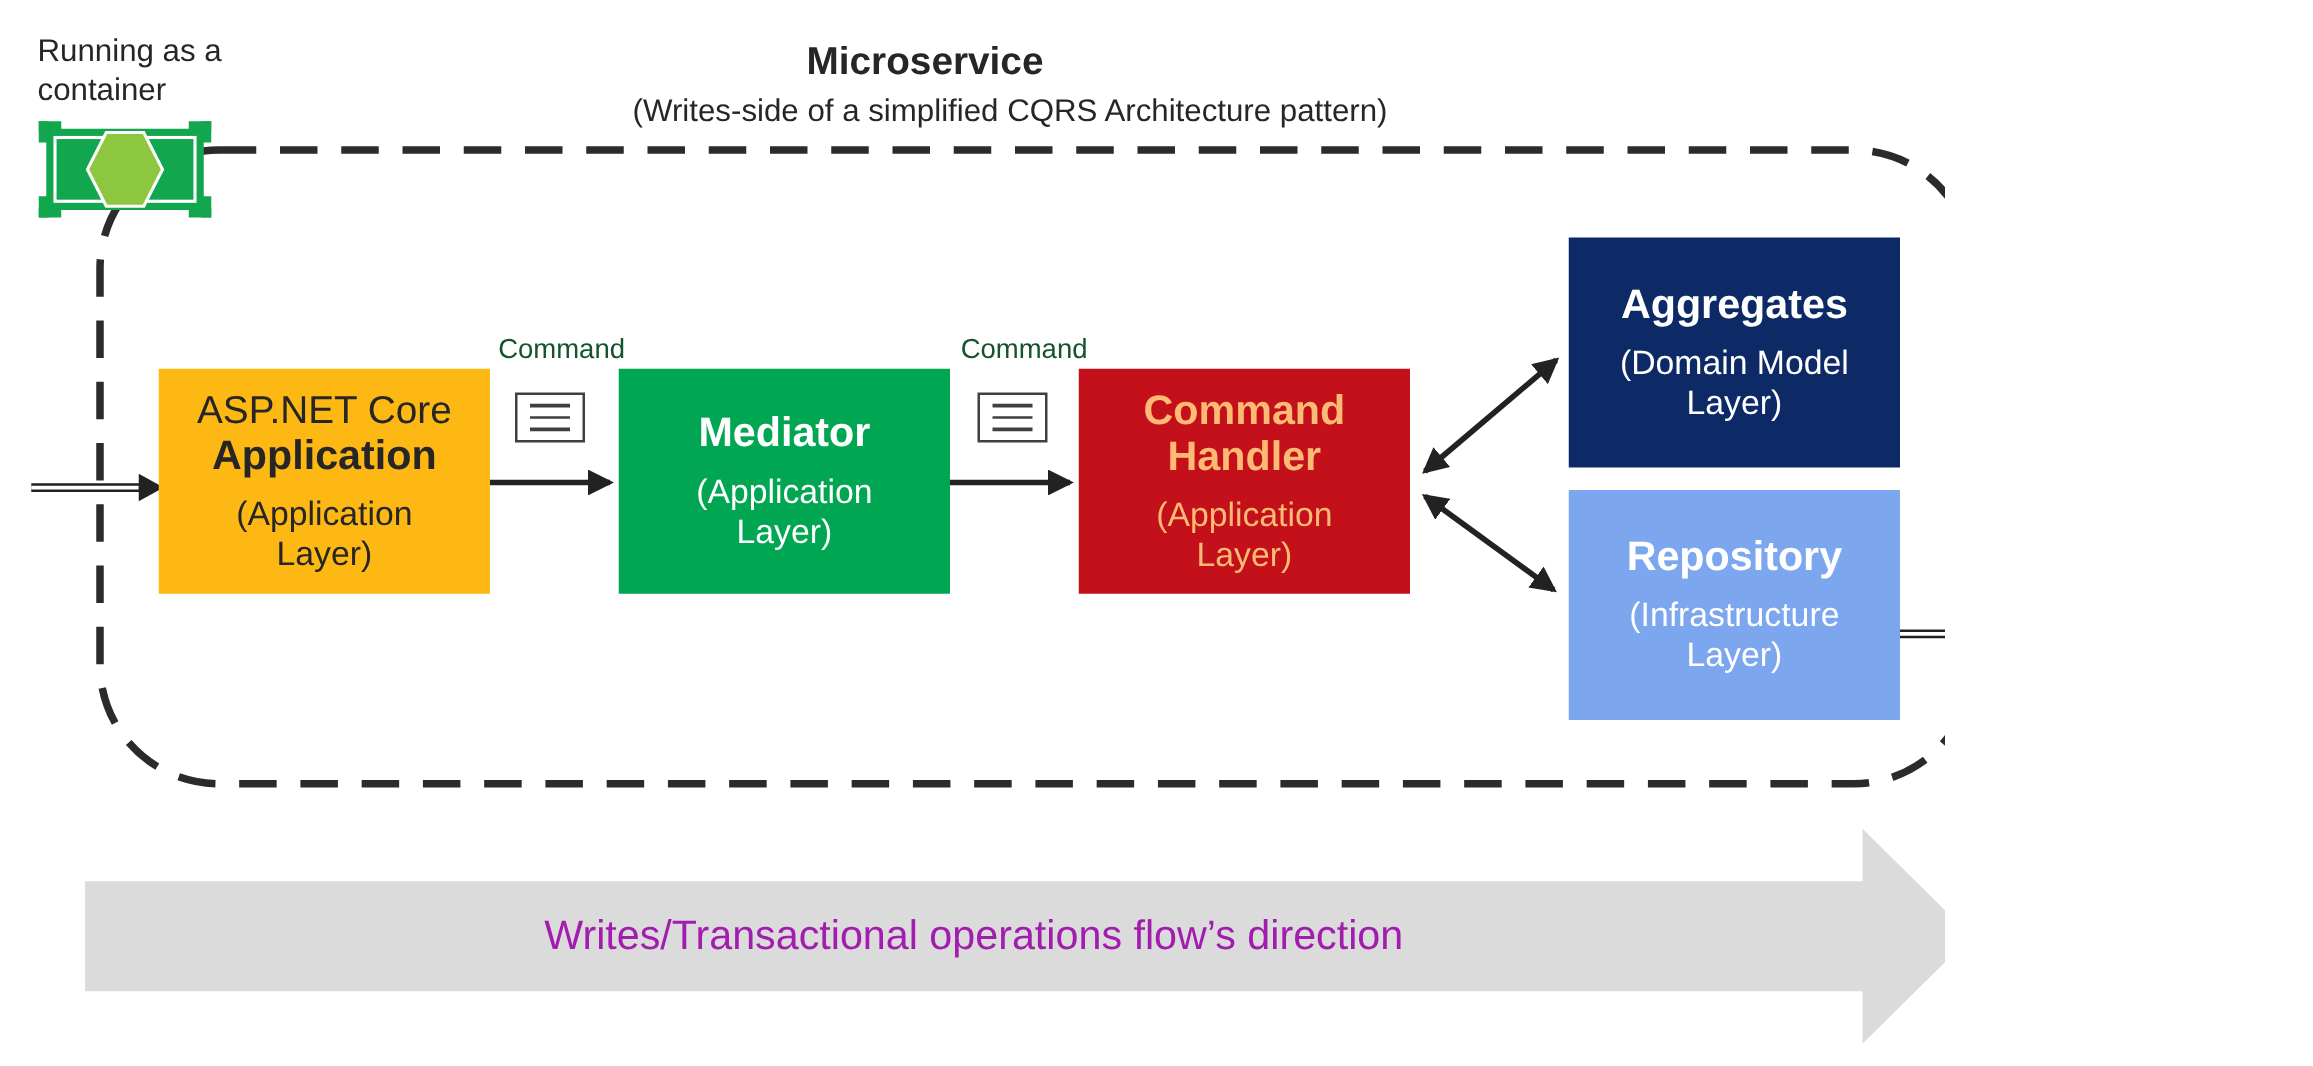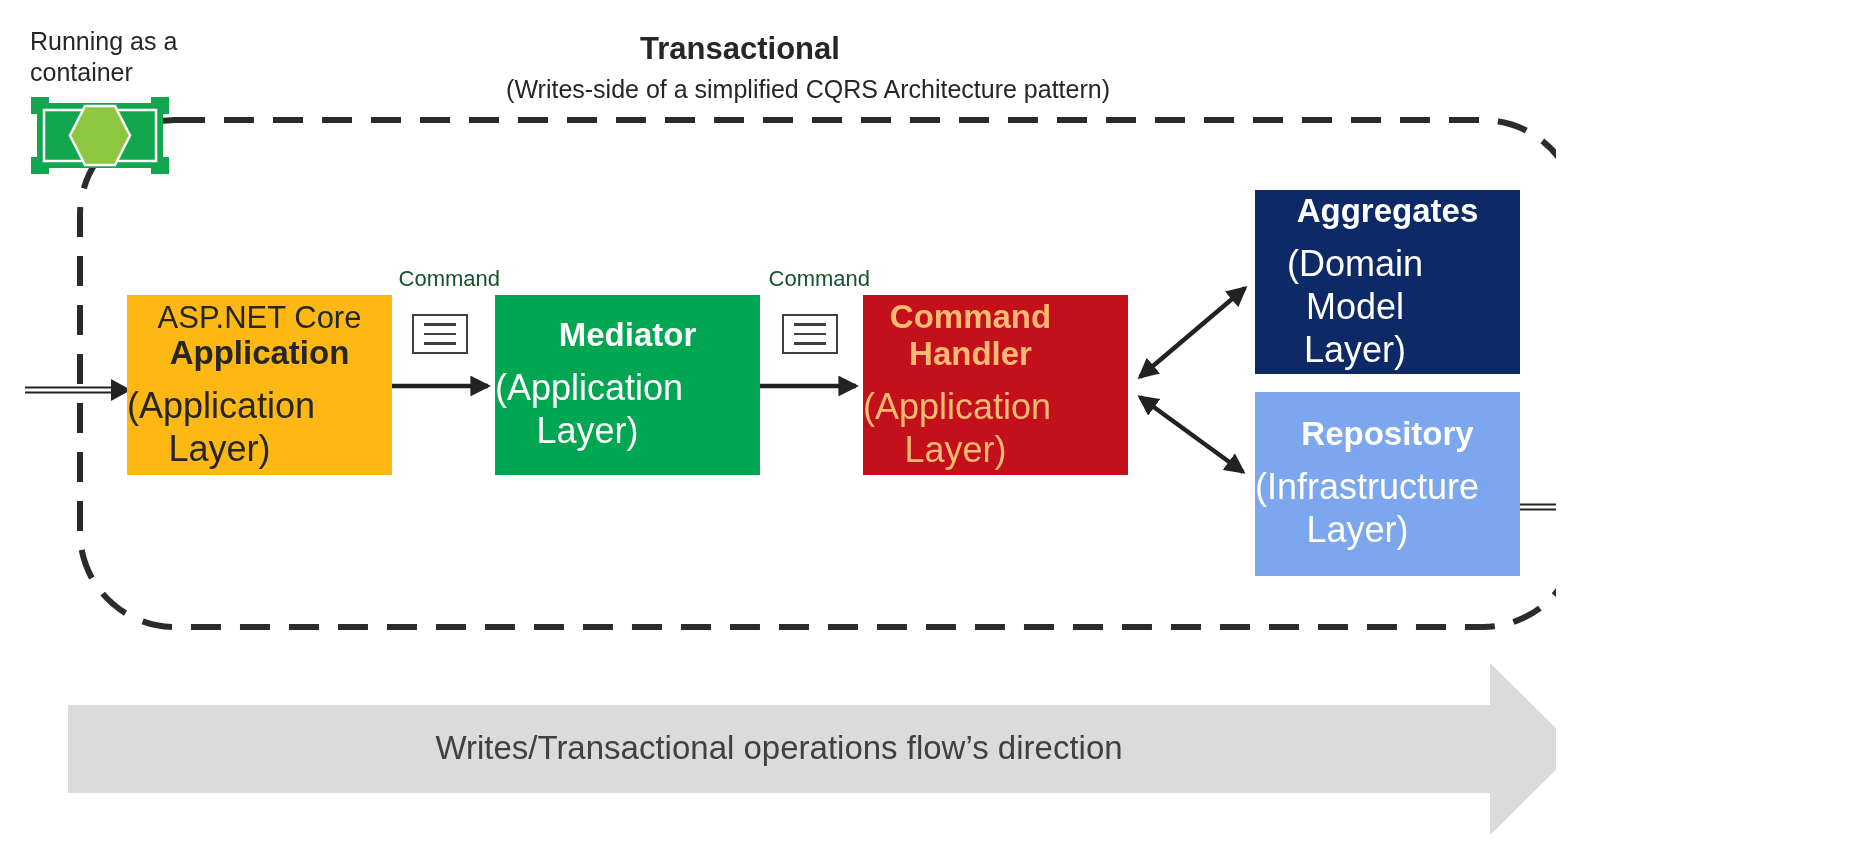--- a/index.html
+++ b/index.html
@@ -12,24 +12,24 @@
 
   
   .header{left:370px;top:30px;width:740px;text-align:center;}
   .header .title{font-size:31px;font-weight:700;color:#262626;line-height:1.25;}
   .header .subtitle{font-size:25px;font-weight:400;color:#262626;margin-top:6px;text-align:right;}
 
   
   .running-label{left:30px;top:26px;width:160px;font-size:25px;line-height:31px;color:#262626;}
 
   
-  .node{display:flex;flex-direction:column;justify-content:center;text-align:center;}
+  .node{display:flex;flex-direction:column;align-items:center;justify-content:center;text-align:center;}
   .node .pretitle{font-size:31px;font-weight:400;line-height:1.15;}
   .node .title{font-size:33px;font-weight:700;line-height:1.12;}
-  .node .layer{font-size:36px;font-weight:300;line-height:1.2;margin-top:12px;}
+  .node .layer{font-size:27px;font-weight:300;line-height:1.2;margin-top:12px;}
 
   .node-controller{left:127px;top:295px;width:265px;height:180px;background:#FDB813;color:#262626;}
   .node-controller .layer{width:185px;}
   .node-mediator{left:495px;top:295px;width:265px;height:180px;background:#00A652;color:#ffffff;}
   .node-mediator .layer{width:185px;}
   .node-command-handler{left:863px;top:295px;width:265px;height:180px;background:#C3101B;color:#fdba74;}
   .node-command-handler .title{width:215px;}
   .node-command-handler .layer{width:185px;}
   .node-aggregates{left:1255px;top:190px;width:265px;height:184px;background:#0D2A66;color:#ffffff;}
   .node-aggregates .layer{width:200px;}
@@ -43,21 +43,21 @@
   .cmd-icon{width:52px;height:36px;background:#ffffff;border:2.5px solid #404040;
     display:flex;flex-direction:column;justify-content:space-evenly;align-items:center;}
   .cmd-icon span{display:block;width:32px;height:2.5px;background:#404040;}
   .cmd-icon-1{left:412px;top:314px;}
   .cmd-icon-2{left:782px;top:314px;}
 
   
   .db-label{left:1640px;top:524px;width:150px;text-align:center;font-size:27px;color:#ffffff;margin-left:47px;}
 
   
-  .flow-label{left:68px;top:729px;width:1422px;text-align:center;font-size:33px;color:#404040;}
+  .flow-label{left:68px;top:729px;width:1422px;text-align:center;font-size:33px;color:#a21caf;}
 </style>
 </head>
 <body>
 
 <div id="stage">
 
   <svg class="abs" style="left:0;top:0;" width="1850" height="853" viewBox="0 0 1850 853">
     <defs>
       <marker id="ah" viewBox="0 0 10 10" refX="8.5" refY="5" markerWidth="4.6" markerHeight="4.6" orient="auto-start-reverse">
         <path d="M0 0 L10 5 L0 10 z" fill="#222222"></path>
@@ -107,21 +107,21 @@
         <rect x="151" y="166" width="18" height="8"></rect>
           <rect x="161" y="157" width="8" height="17"></rect>
       </g>
       <polygon points="70,135.5 85,106 115,106 130,135.5 115,165 85,165" fill="#8DC63F" stroke="#ffffff" stroke-width="2.5"></polygon>
     </g>
   </svg>
 
   <div class="abs running-label">Running as a container</div>
 
   <div class="abs header">
-    <div class="title">Transactional</div>
+    <div class="title">Microservice</div>
     <div class="subtitle">(Writes-side of a simplified CQRS Architecture pattern)</div>
   </div>
 
   <div class="abs node node-controller">
     <div class="pretitle">ASP.NET Core</div>
     <div class="title">Application</div>
     <div class="layer">(Application Layer)</div>
   </div>
 
   <div class="abs cmd-label cmd-label-1">Command</div>

